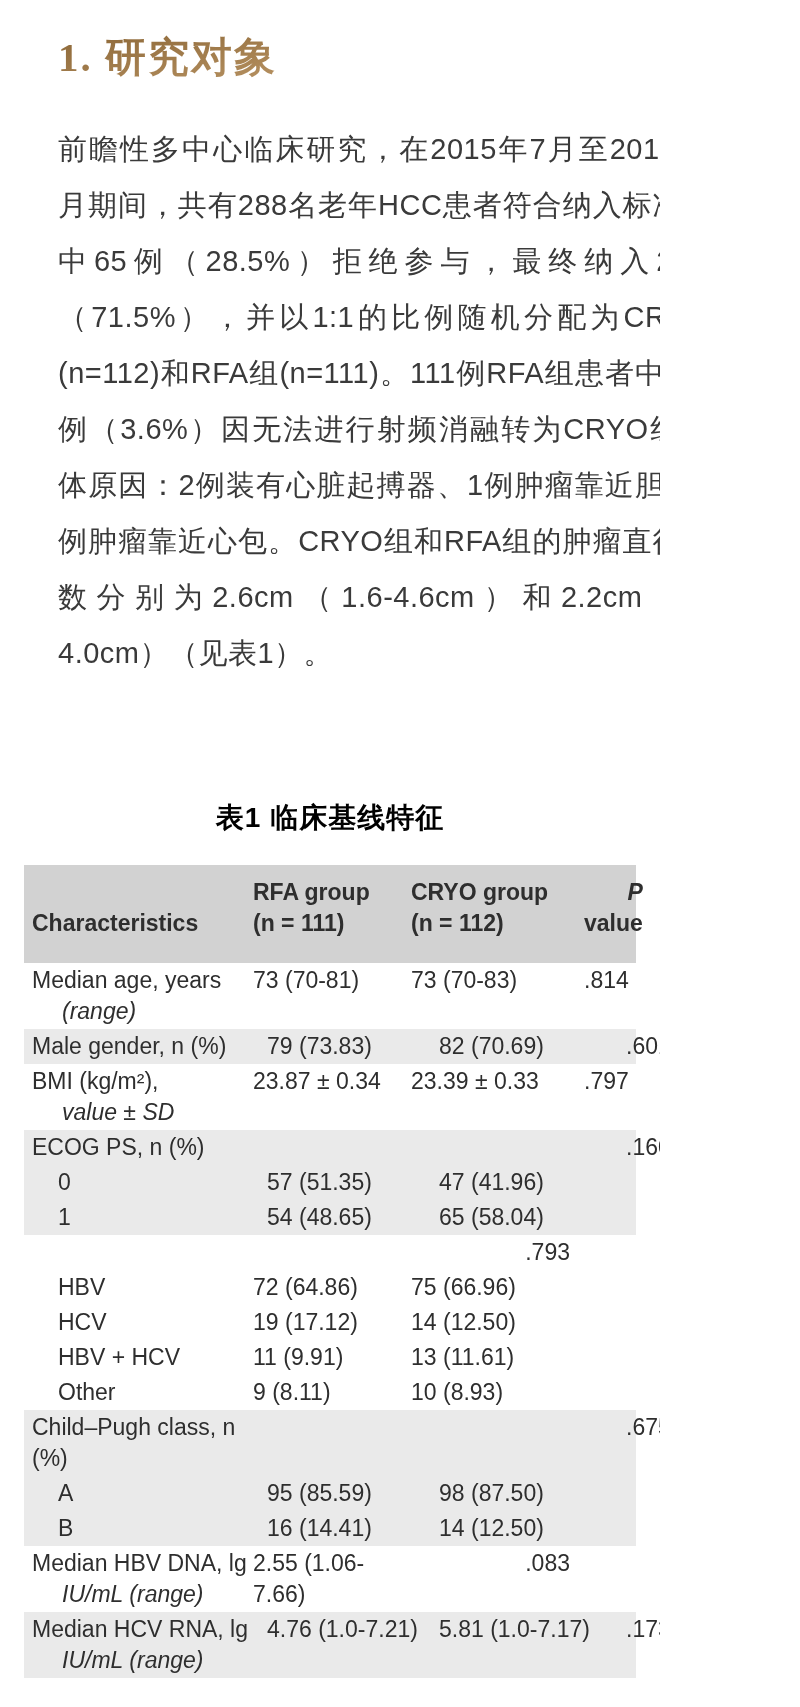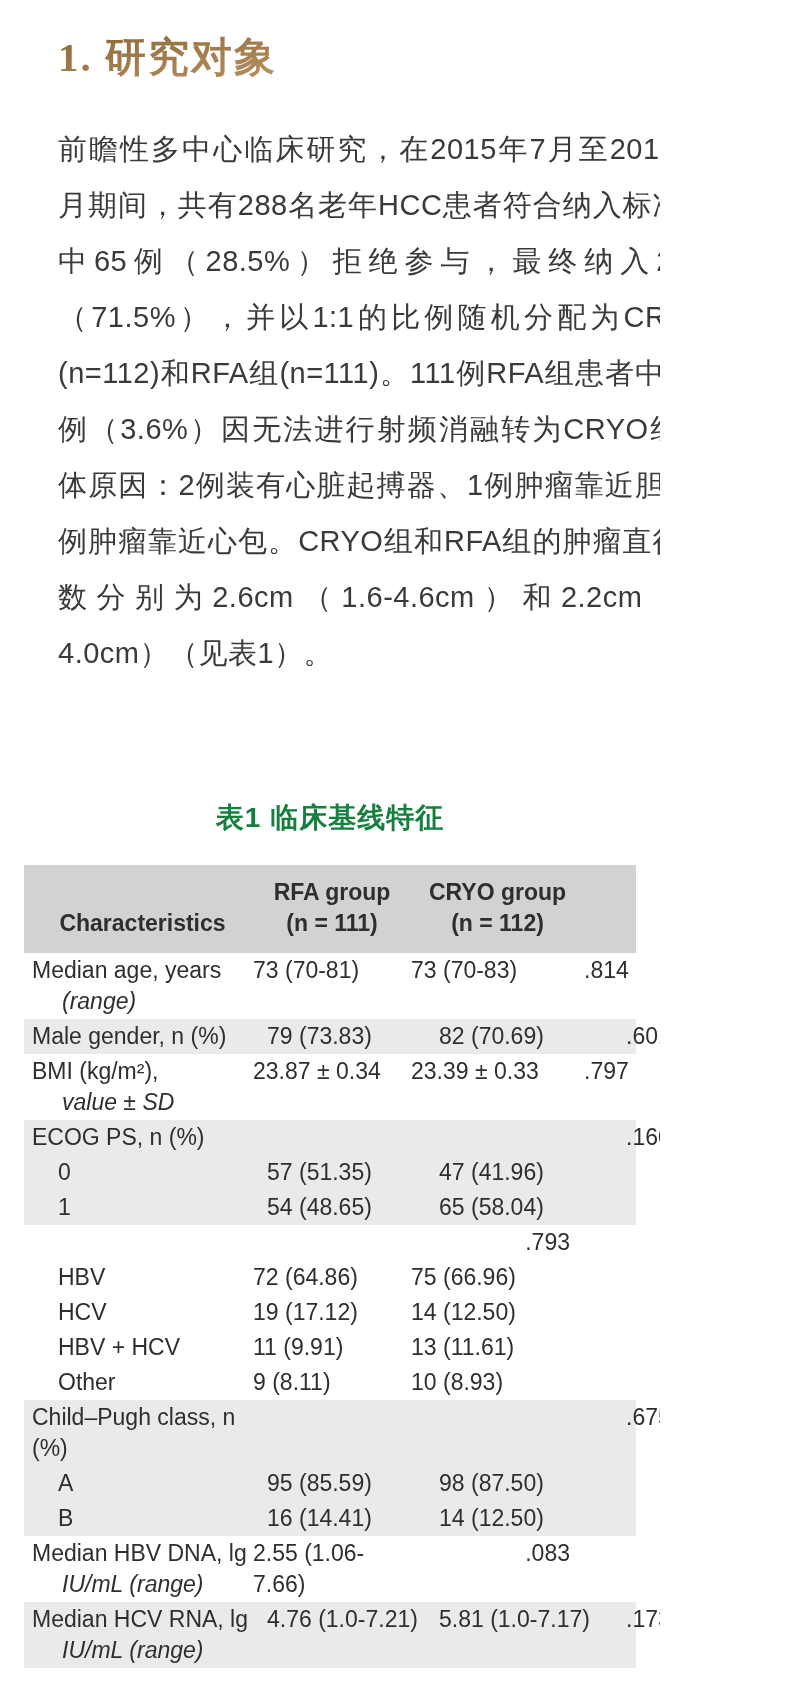--- a/index.html
+++ b/index.html
@@ -37,21 +37,21 @@
     text-justify: inter-character;
   }
 
   
   .table-title {
     margin-top: 118px;
     text-align: center;
     font-size: 28px;
     font-weight: 700;
     letter-spacing: 1px;
-    color: #15803d;
+    color: #000000;
   }
 
   
   .btable {
     width: 612px;
     margin: 28px auto 0 auto;
     font-size: 23px;
     line-height: 31px;
     color: #2e2e2e;
   }
@@ -64,21 +64,21 @@
   .c1 { padding-left: 8px; }
   .c4 { text-align: right; padding-right: 14px; }
   .l2 { display: block; padding-left: 30px; font-style: italic; }
   .indent .c1 { padding-left: 34px; }
   .shaded { background: #eaeaea; gap: 14px; }
   .t-header {
     background: #d2d2d2;
     font-weight: 700;
     align-items: end;
   }
-  .t-header > div { padding-top: 12px; padding-bottom: 14px; text-align: center; }
+  .t-header > div { padding-top: 12px; padding-bottom: 24px; }
   .hline { display: block; }
   .p-italic { font-style: italic; }
 </style>
 </head>
 <body>
 
 <div class="page">
 
   <h1 class="heading">1. 研究对象</h1>
 
@@ -92,20 +92,23 @@
         <span>Characteristics</span>
       </div>
       <div class="c2">
         <span class="hline">RFA group</span>
         <span class="hline">(n = 111)</span>
       </div>
       <div class="c3">
         <span class="hline">CRYO group</span>
         <span class="hline">(n = 112)</span>
       </div>
+      <div class="c4">
+        <span class="p-italic">P</span><span> value</span>
+      </div>
     </div>
     <div id="rows">
         <div class="t-row">
     <div class="c1">
       <span class="l1">Median age, years</span>
       <span class="l2">(range)</span>
     </div>
     <div class="c2">73 (70-81)</div>
     <div class="c3">73 (70-83)</div>
     <div class="c4">.814</div>

